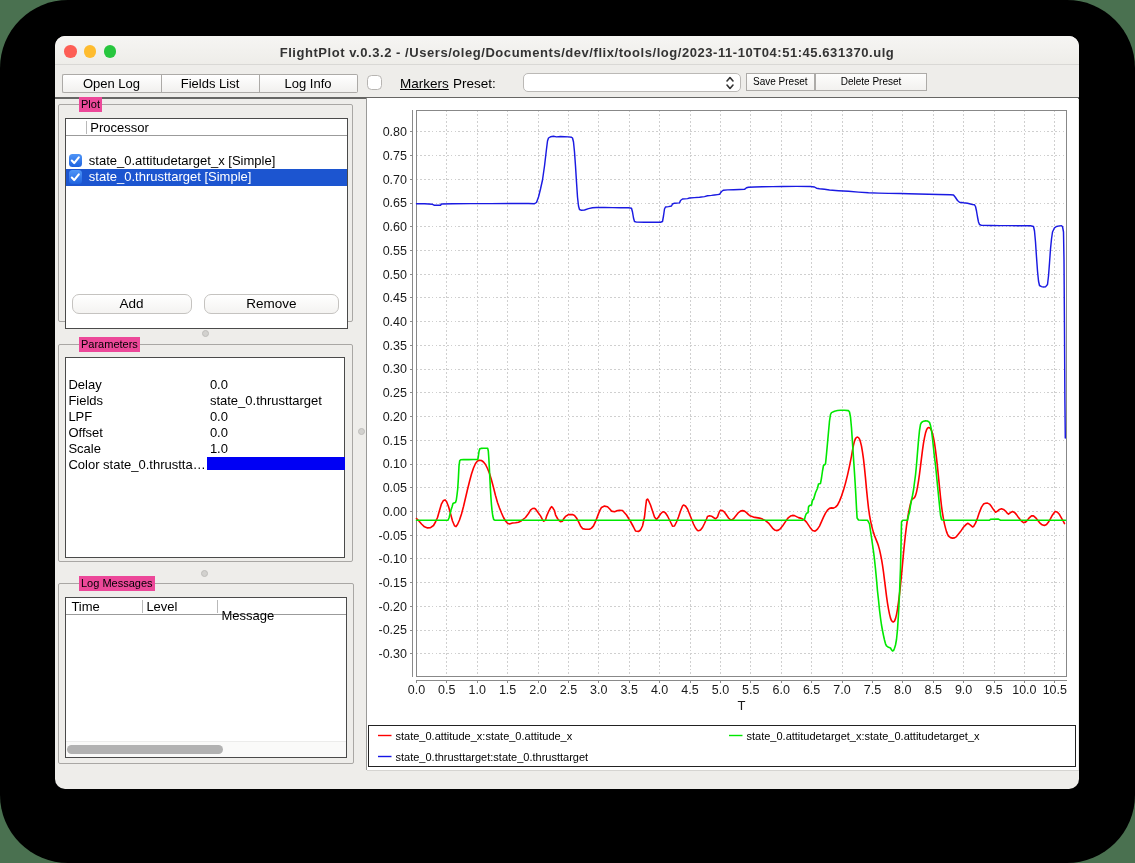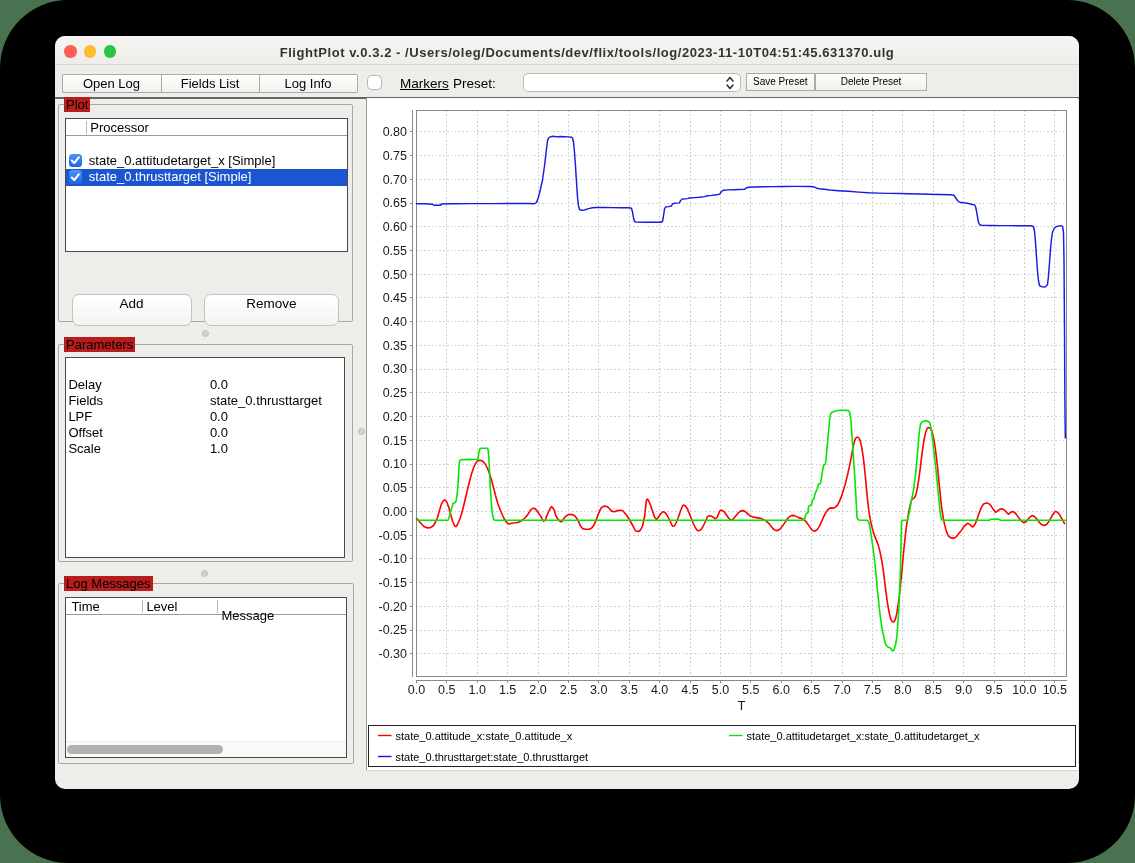--- a/index.html
+++ b/index.html
@@ -11,30 +11,30 @@
 .titlebar { position:absolute; left:0; top:0; width:1024px; height:29px; background:linear-gradient(#f6f5f3,#eeede9); border-bottom:1px solid #d9d8d5; }
 .tl { position:absolute; top:9.2px; width:12.5px; height:12.5px; border-radius:50%; }
 .title { position:absolute; left:0; top:9px; width:1024px; text-align:center; font-size:13px; font-weight:bold; color:#333; letter-spacing:0.55px;margin-left:20px; }
 .toolbar { position:absolute; left:0; top:29px; width:1024px; height:33.5px; background:#eeedea; border-bottom:2px solid #666664; }
 .seg { position:absolute; height:19px; background:linear-gradient(#ffffff,#f1f0ee); border:1px solid #acaaa7; font-size:13px; color:#000; text-align:center; line-height:17px; }
 .lbl { position:absolute; font-size:13.5px; color:#000; }
 .ckb { position:absolute; width:15px; height:15px; background:#fff; border:1.5px solid #b7b5b2; border-radius:4.5px; }
 .combo { position:absolute; background:#fff; border:1px solid #bbb9b6; border-radius:5px; }
 .btn2 { position:absolute; height:18px; white-space:nowrap; overflow:hidden; background:linear-gradient(#fdfdfc,#f2f1ef); border:1px solid #adaba8; font-size:10px; color:#000; text-align:center; line-height:16px; }
 .group { position:absolute; border:1px solid #a9a7a4; border-radius:2px; }
-.gtitle { position:absolute; top:-8px; left:5px; background:#b91c1c; padding:0 2px; font-size:13px; color:#000; line-height:15px; }
+.gtitle { position:absolute; top:-8px; left:20px; background:#ec4899; padding:0 2px; font-size:11px; color:#000; line-height:15px; }
 .tablebox { position:absolute; background:#fff; border:1px solid #4a4a4a; }
 .thead { position:absolute; left:0; top:0; right:0; height:17px; background:#fff; border-bottom:1px solid #9b9b9b; font-size:13px; color:#000; }
 .thead span { position:absolute; top:1px; }
 .vsep { position:absolute; top:2px; width:1px; height:13px; background:#b9b9b9; }
 .row { position:absolute; left:0; right:0; height:16.4px; font-size:13px; line-height:16px; color:#000; white-space:nowrap; }
 .rck { position:absolute; left:2.5px; top:1px; width:13.5px; height:13.5px; border-radius:3.5px; background:linear-gradient(#4f95f7,#1e63e0); }
 .rck svg { position:absolute; left:1.5px; top:1.5px; }
 .prow { position:absolute; left:0; right:0; height:15.9px; font-size:13px; line-height:15.9px; color:#000; white-space:nowrap; }
-.mbtn { position:absolute; height:32px; background:linear-gradient(#ffffff,#f4f3f1); border:1px solid #c5c3c0; border-radius:7px; font-size:13.5px; color:#000; text-align:center; line-height:18px; }
+.mbtn { position:absolute; height:20px; background:linear-gradient(#ffffff,#f4f3f1); border:1px solid #c5c3c0; border-radius:7px; font-size:13.5px; color:#000; text-align:center; line-height:18px; }
 .dot { position:absolute; width:7px; height:7px; border-radius:50%; background:#d2d1ce; border:1px solid #bebdba; }
 .divline { position:absolute; left:310.5px; top:61.5px; width:1.5px; height:672.5px; background:#9a9a98; }
 .statusline { position:absolute; left:311.5px; top:733.5px; width:712.5px; height:1px; background:#d5d4d1; }
 </style>
 </head>
 <body>
 <div class="bgblack"></div>
 
 <div class="win">
 
@@ -59,21 +59,21 @@
   </div>
   <div class="btn2" style="left:690.5px; top:37px; width:69.5px;">Save Preset</div>
   <div class="btn2" style="left:760px; top:37px; width:112px;">Delete Preset</div>
 
   <div class="divline"></div>
   <div class="statusline"></div>
 
   <div class="group" style="left:3px; top:67.5px; width:295px; height:218.5px;">
     <div class="gtitle">Plot</div>
   </div>
-  <div class="tablebox" style="left:10.3px; top:82px; width:283px; height:134px;">
+  <div class="tablebox" style="left:10.3px; top:82px; width:283px; height:211px;">
     <div class="thead">
         <span style="left:24px;">Processor</span>
         <div class="vsep" style="left:19.5px;"></div>
       </div>
     <div class="row" style="top:33.9px;">
         <div class="rck">
           <svg width="10.5" height="10.5" viewBox="0 0 10.5 10.5">
             <path d="M1.8 5.6 L4.2 8.1 L8.8 2.4" fill="none" stroke="#fff" stroke-width="2.1" stroke-linecap="round" stroke-linejoin="round"></path>
           </svg>
         </div>
@@ -108,20 +108,24 @@
         <span style="position:absolute;left:2px;">LPF</span>
         <span style="position:absolute;left:143.5px;">0.0</span>
       </div>
     <div class="prow" style="top:66.7px;">
         <span style="position:absolute;left:2px;">Offset</span>
         <span style="position:absolute;left:143.5px;">0.0</span>
       </div>
     <div class="prow" style="top:82.6px;">
         <span style="position:absolute;left:2px;">Scale</span>
         <span style="position:absolute;left:143.5px;">1.0</span>
+      </div>
+    <div class="prow" style="top:98.5px;">
+        <span style="position:absolute;left:2px;">Color state_0.thrustta…</span>
+        <div style="position:absolute;left:140.6px;top:0px;width:138.5px;height:13px;background:#0000f4;"></div>
       </div>
   </div>
   <div class="dot" style="left:302.5px; top:392px;"></div>
   <div class="dot" style="left:145.5px; top:533.5px;"></div>
 
   <div class="group" style="left:3px; top:547px; width:296px; height:181px;">
     <div class="gtitle">Log Messages</div>
   </div>
   <div class="tablebox" style="left:10.4px; top:561px; width:281.4px; height:161px;">
     <div class="thead">

